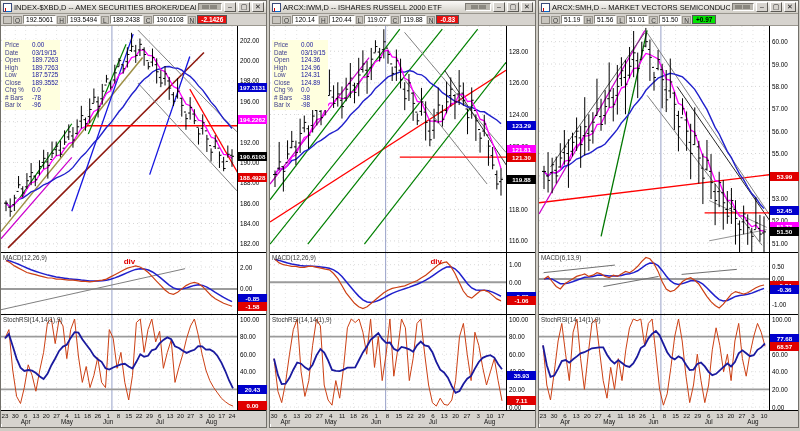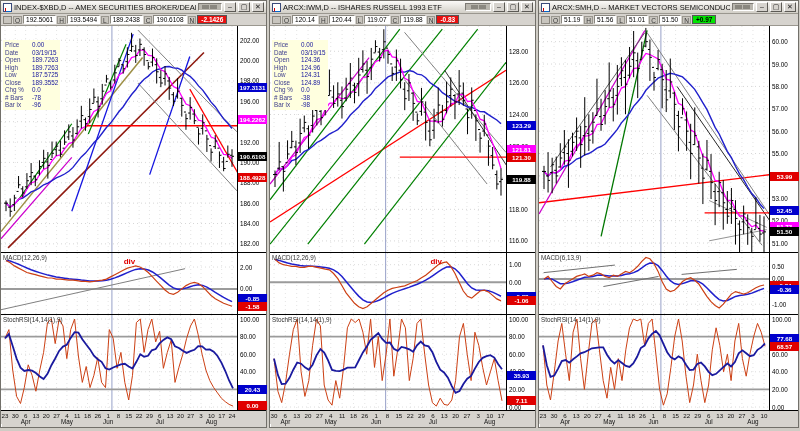--- a/index.html
+++ b/index.html
@@ -456,21 +456,21 @@
           <div class="mon-lab" style="left: 65.9091px;">May</div>
           <div class="mon-lab" style="left: 107.182px;">Jun</div>
           <div class="mon-lab" style="left: 158.773px;">Jul</div>
           <div class="mon-lab" style="left: 210.364px;">Aug</div>
         </div>
       </div>
   </div>
   <div class="panel" style="left: 269px; width: 267px;">
     <div class="titlebar">
       <span class="win-icon"></span>
-      <span class="title-text">ARCX:IWM,D -- ISHARES RUSSELL 1993 ETF</span>
+      <span class="title-text">ARCX:IWM,D -- ISHARES RUSSELL 2000 ETF</span>
       <span class="tb-grip">
           <i></i>
           <i></i>
         </span>
       <span class="cap-btn">–</span>
       <span class="cap-btn">▢</span>
       <span class="cap-btn">✕</span>
     </div>
     <div class="quote-row">
         <div class="q-ico"></div>

